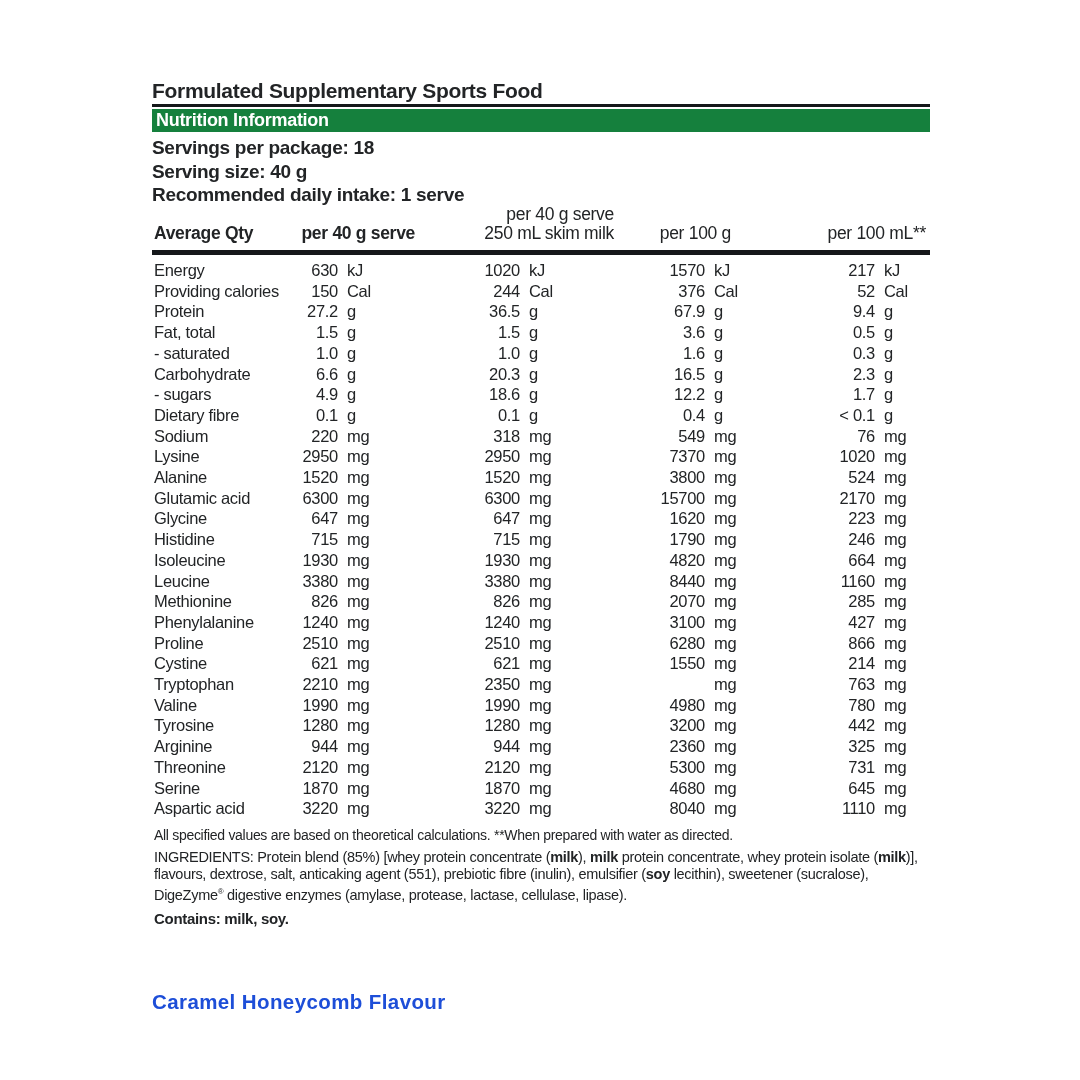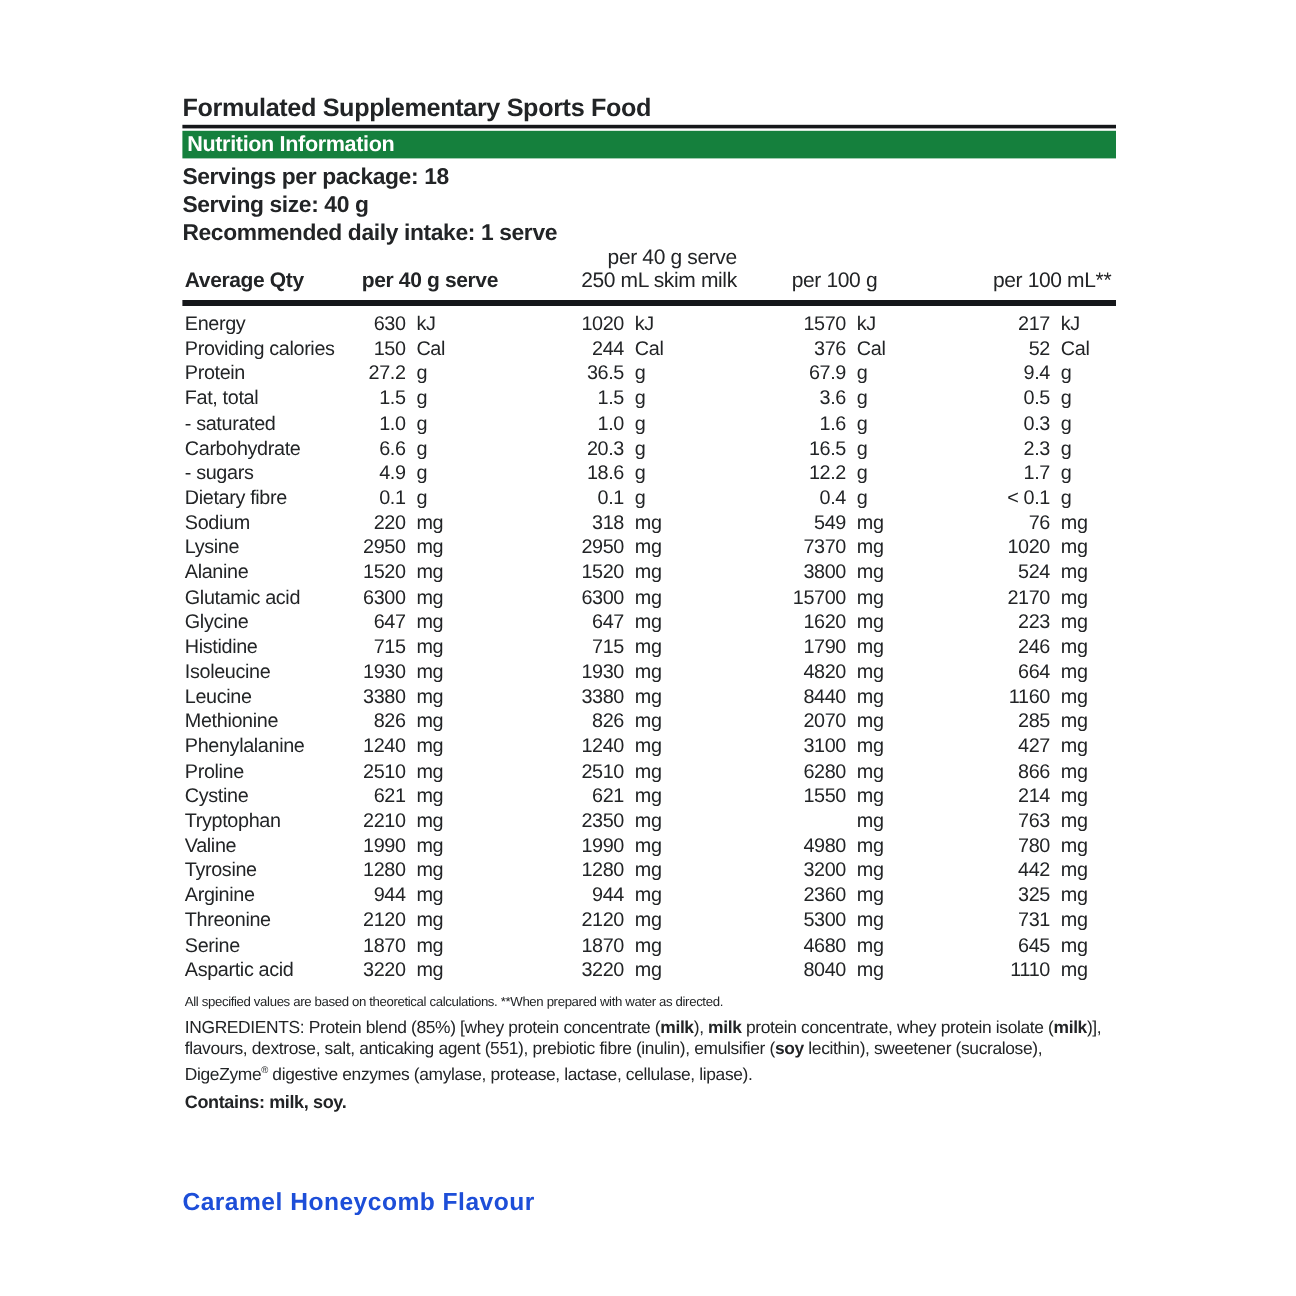--- a/index.html
+++ b/index.html
@@ -32,21 +32,21 @@
   .rows { top:182px; left:0; width:100%; height:560px; }
   .row { position:absolute; left:0; width:100%; height:20.7px; font-size:16.5px; line-height:20.7px; }
   .row .lbl { position:absolute; left:2px; top:0; white-space:nowrap; }
   .num { position:absolute; top:0; text-align:right; white-space:nowrap; }
   .unit { position:absolute; top:0; text-align:left; white-space:nowrap; }
   .n0 { left:0; width:186px; } .u0 { left:195px; }
   .n1 { left:0; width:368px; } .u1 { left:377px; }
   .n2 { left:0; width:553px; } .u2 { left:562px; }
   .n3 { left:0; width:723px; } .u3 { left:732px; }
 
-  .footnote { top:748px; left:2px; width:776px; font-size:11px; line-height:18px; white-space:nowrap; }
+  .footnote { top:748px; left:2px; width:776px; font-size:14px; line-height:18px; white-space:nowrap; }
   .ingredients { top:771px; left:2px; width:776px; font-size:14.5px; line-height:17px; }
   .ingredients .b { font-weight:700; }
   .ingredients sup { font-size:0.55em; }
   .contains { top:832px; left:2px; font-size:15px; font-weight:700; white-space:nowrap; }
   .flavour { top:912px; left:0; font-size:20.5px; font-weight:700; letter-spacing:0.4px; color:#1d4ed8; white-space:nowrap; }
 </style>
 </head>
 <body>
 
 <div class="page">

